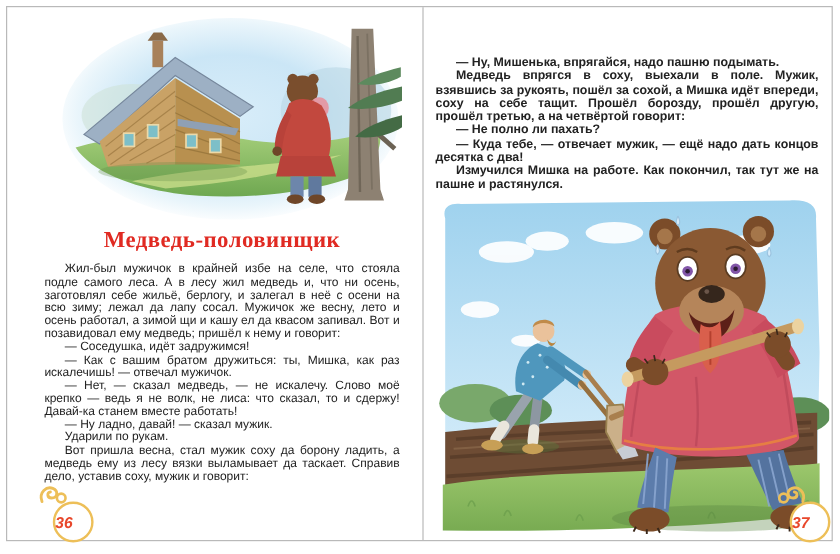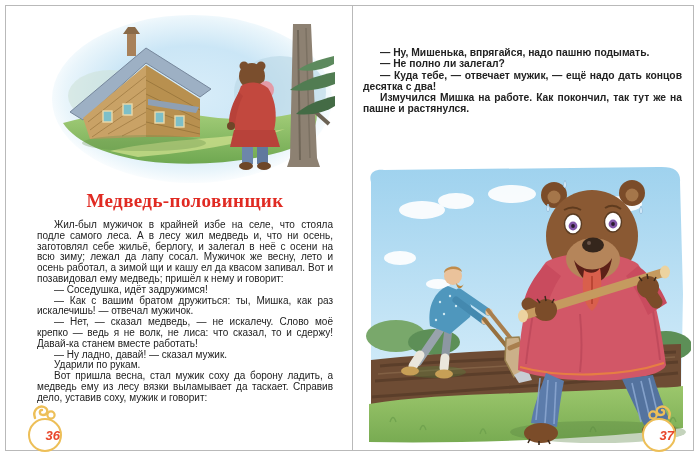--- a/index.html
+++ b/index.html
@@ -30,22 +30,22 @@
   .bodytext p{margin:0;text-indent:17px;text-align:justify;hyphens:auto;-webkit-hyphens:auto;}
   .left-text{position:absolute;left:31px;top:214px;width:296px;font-size:10px;line-height:10.8px;}
   .right-text{position:absolute;left:10px;top:41px;width:319px;font-size:10.3px;line-height:11.3px;font-weight:bold;}
 
   .bigart{position:absolute;left:7px;top:158px;width:331px;height:287px;}
   .bigart svg{width:100%;height:100%;display:block;}
 
   .badge{position:absolute;width:46px;height:50px;}
   .badge-l{left:16px;top:397px;}
   .badge-r{right:12px;top:397px;}
-  .badge-circle{position:absolute;bottom:1px;left:6px;width:30px;height:30px;background:#fff;
-    border:2px solid var(--gold);border-radius:50%;display:flex;align-items:center;justify-content:flex-end;}
+  .badge-circle{position:absolute;bottom:1px;left:22px;width:30px;height:30px;background:#fff;
+    border:2px solid var(--gold);border-radius:50%;display:flex;align-items:center;justify-content:flex-start;}
   .badge-num{font-family:"Liberation Sans",sans-serif;font-weight:700;font-style:italic;
     font-size:13px;color:var(--num-red);}
   .swirl{position:absolute;top:0;width:26px;height:19px;}
   .badge-l .swirl{left:9px;}
   .badge-r .swirl{left:11px;transform:scaleX(-1);}
 </style>
 </head>
 <body>
 
 <div class="stage">
@@ -149,21 +149,22 @@
         </div>
       </div>
     </section>
 
     <div class="gutter"></div>
 
     <section class="page right">
 
       <div class="bodytext right-text">
           <p>— Ну, Мишенька, впрягайся, надо пашню подымать.</p>
-          <p>— Не полно ли залегал?</p>
+          <p>Медведь впрягся в соху, выехали в поле. Мужик, взявшись за рукоять, пошёл за сохой, а Мишка идёт впереди, соху на себе тащит. Прошёл борозду, прошёл другую, прошёл третью, а на четвёртой говорит:</p>
+          <p>— Не полно ли пахать?</p>
           <p>— Куда тебе, — отвечает мужик, — ещё надо дать концов десятка с два!</p>
           <p>Измучился Мишка на работе. Как покончил, так тут же на пашне и растянулся.</p>
         </div>
 
       <figure class="bigart">
         <svg viewBox="0 0 331 287">
           <defs>
             <linearGradient id="sky2" x1="0" y1="0" x2="0" y2="1">
               <stop offset="0%" stop-color="#9fd2ee"></stop>
               <stop offset="100%" stop-color="#dcf0fb"></stop>

